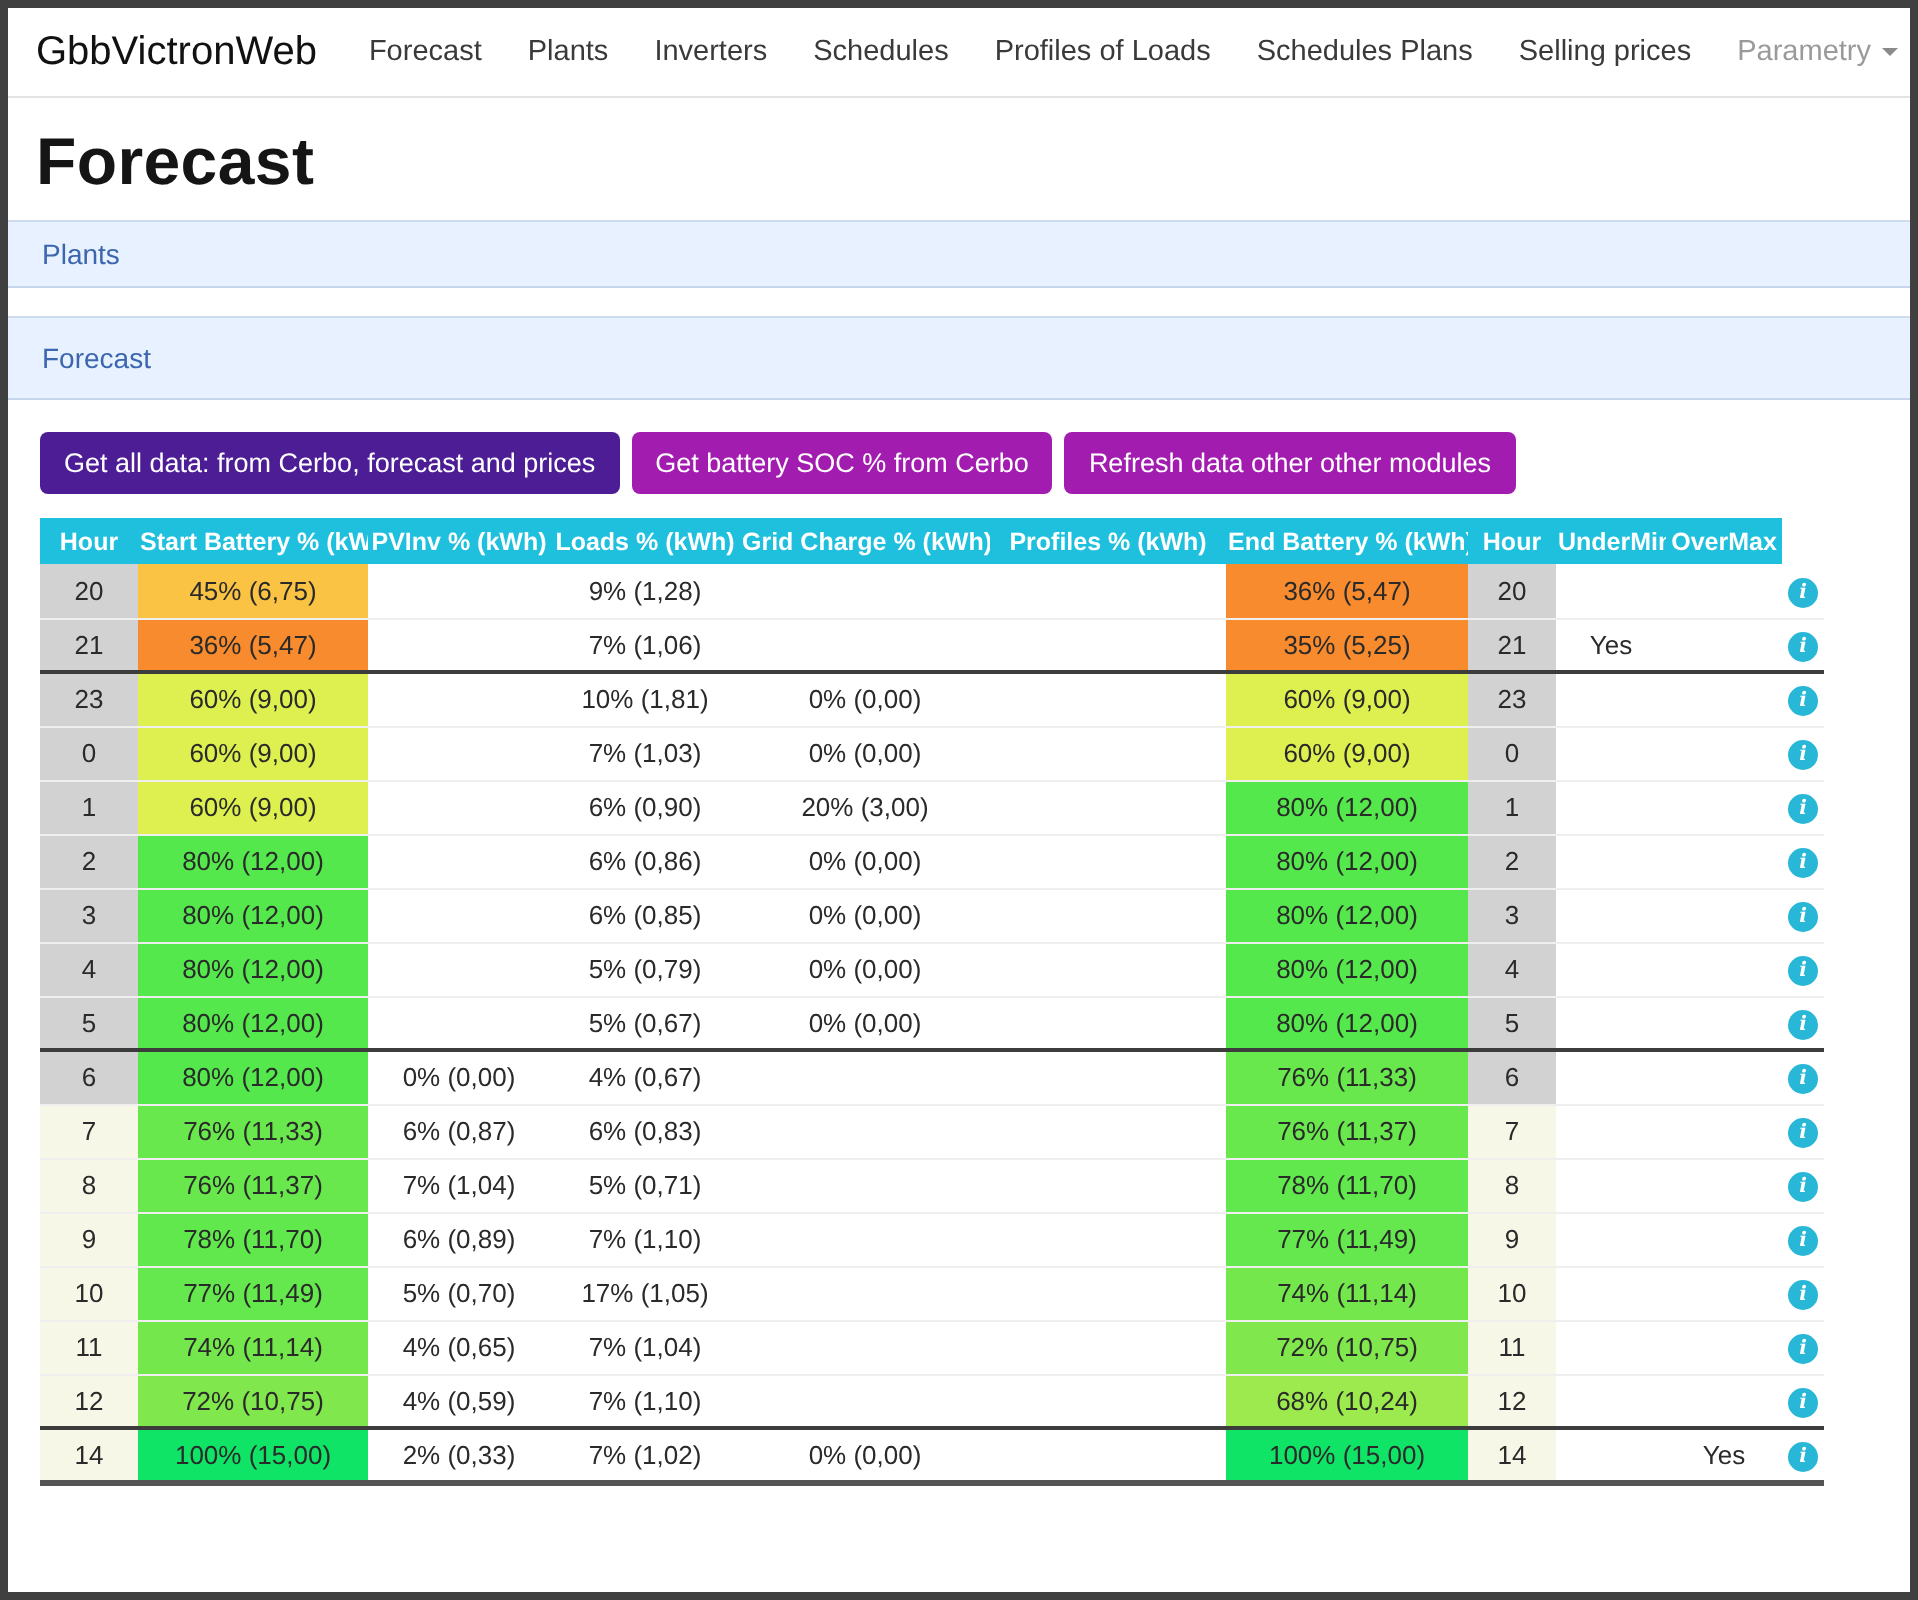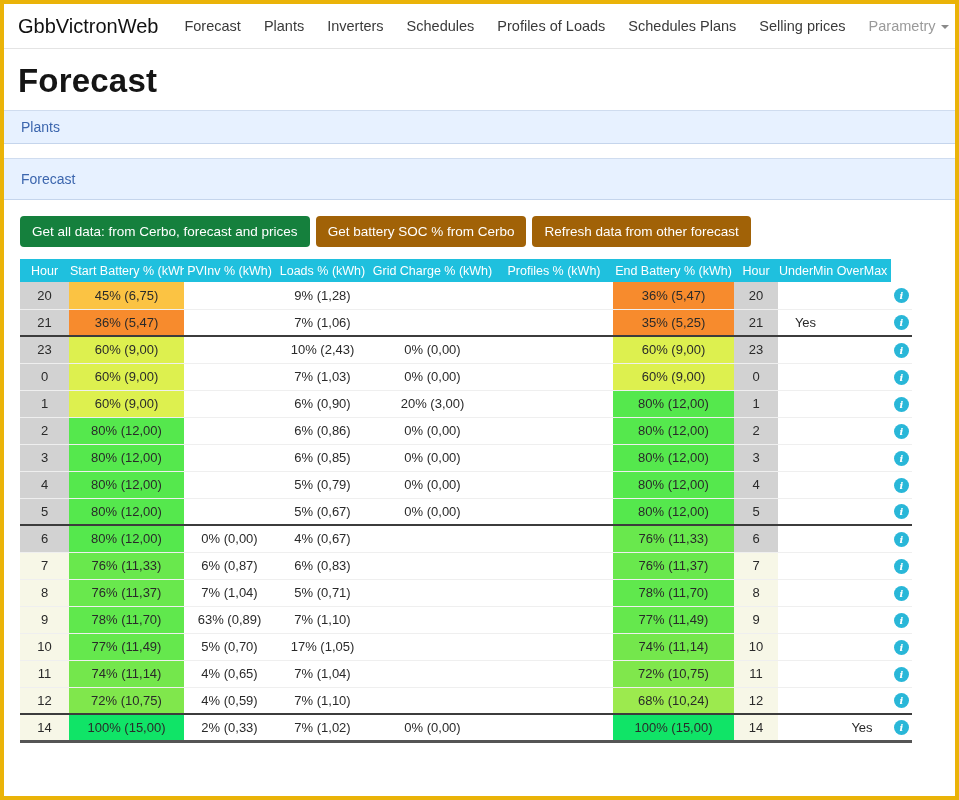--- a/index.html
+++ b/index.html
@@ -1,18 +1,18 @@
 <!DOCTYPE html>
 <html><head>
 <meta charset="utf-8">
 <style>
   * { margin:0; padding:0; box-sizing:border-box; }
   html,body { background:#fff; }
   body { font-family:"Liberation Sans","DejaVu Sans",sans-serif; }
-  .frame { width:959px; height:800px; border:4px solid #eab308; background:#fff; overflow:hidden; }
+  .frame { width:959px; height:800px; border:4px solid #404040; background:#fff; overflow:hidden; }
 
   
   .navbar { height:45px; display:flex; align-items:center; background:#fff; border-bottom:1px solid #e4e4e4; padding:0 14px; }
   .brand { font-size:20px; font-weight:500; color:#111; margin-right:26px; cursor:pointer; }
   .nav-links { display:flex; align-items:center; gap:23px; }
   .nav-link { font-size:14.5px; color:#3a3a3a; cursor:pointer; white-space:nowrap; }
   .nav-link.muted { color:#9a9a9a; }
   .caret { display:inline-block; margin-left:5px; vertical-align:middle; width:0; height:0;
            border-left:4px solid transparent; border-right:4px solid transparent; border-top:4px solid #8a8a8a; }
 
@@ -25,26 +25,26 @@
                   color:#3c66ae; font-size:14px; display:flex; align-items:center; padding:0 17px; cursor:pointer; }
   .panel-filters { height:34px; }
   .panel-forecast { height:42px; margin-top:14px; }
 
   .panel-body { padding:16px 16px 0 16px; background:#fff; }
 
   
   .btn-row { display:flex; gap:6px; margin-bottom:12px; }
   .btn { border:none; border-radius:4px; height:31px; padding:0 12px; font-size:13.5px;
          font-family:"Liberation Sans",sans-serif; color:#fff; cursor:pointer; white-space:nowrap; }
-  .btn-primary { background:#15803d; }
-  .btn-secondary { background:#a16207; }
+  .btn-primary { background:#4c1d95; }
+  .btn-secondary { background:#a21caf; }
 
   
   table { border-collapse:collapse; table-layout:fixed; width:892px; }
-  thead th { background:#1fc0de; color:#fff; font-weight:400; font-size:12.5px; height:23px;
+  thead th { background:#1fc0de; color:#fff; font-weight:700; font-size:12.5px; height:23px;
              padding:0 1px; white-space:nowrap; overflow:hidden; text-align:center; }
   thead th.icon-col-h { background:#fff; }
   tbody td { height:27px; font-size:13px; color:#2a2a2a; text-align:center; white-space:nowrap;
              overflow:hidden; border-bottom:1px solid #efefef; background:#fff; }
   tr.divider td { border-bottom:2px solid #3c3c3c; }
   tr.last td { border-bottom:3px solid #555; }
   td.icon-cell { text-align:center; }
   .info-icon { display:inline-flex; width:15px; height:15px; border-radius:50%; background:#29b7d8;
                color:#fff; align-items:center; justify-content:center;
                font:italic bold 10px "DejaVu Serif",serif; cursor:pointer; }
@@ -79,21 +79,21 @@
 
   <div class="panel-header panel-forecast">
     <span>Forecast</span>
   </div>
 
   <div class="panel-body">
 
     <div class="btn-row">
       <button class="btn btn-primary">Get all data: from Cerbo, forecast and prices</button>
       <button class="btn btn-secondary">Get battery SOC % from Cerbo</button>
-      <button class="btn btn-secondary">Refresh data from other forecast</button>
+      <button class="btn btn-secondary">Refresh data other other modules</button>
     </div>
 
     <table>
       <colgroup>
         <col style="width:49px">
           <col style="width:115px">
           <col style="width:91px">
           <col style="width:95px">
         <col style="width:125px">
           <col style="width:118px">
@@ -142,21 +142,21 @@
             <td style="background: rgb(247, 139, 45);">35% (5,25)</td>
             <td style="background: rgb(210, 210, 210);">21</td>
             <td>Yes</td>
             <td></td>
             <td class="icon-cell"><span class="info-icon">i</span></td>
           </tr>
           <tr>
             <td style="background: rgb(210, 210, 210);">23</td>
             <td style="background: rgb(221, 240, 79);">60% (9,00)</td>
             <td></td>
-            <td>10% (2,43)</td>
+            <td>10% (1,81)</td>
             <td>0% (0,00)</td>
             <td></td>
             <td style="background: rgb(221, 240, 79);">60% (9,00)</td>
             <td style="background: rgb(210, 210, 210);">23</td>
             <td></td>
             <td></td>
             <td class="icon-cell"><span class="info-icon">i</span></td>
           </tr>
           <tr>
             <td style="background: rgb(210, 210, 210);">0</td>
@@ -271,21 +271,21 @@
             <td></td>
             <td style="background: rgb(96, 232, 77);">78% (11,70)</td>
             <td style="background: rgb(247, 247, 231);">8</td>
             <td></td>
             <td></td>
             <td class="icon-cell"><span class="info-icon">i</span></td>
           </tr>
           <tr>
             <td style="background: rgb(247, 247, 231);">9</td>
             <td style="background: rgb(96, 232, 77);">78% (11,70)</td>
-            <td>63% (0,89)</td>
+            <td>6% (0,89)</td>
             <td>7% (1,10)</td>
             <td></td>
             <td></td>
             <td style="background: rgb(101, 232, 77);">77% (11,49)</td>
             <td style="background: rgb(247, 247, 231);">9</td>
             <td></td>
             <td></td>
             <td class="icon-cell"><span class="info-icon">i</span></td>
           </tr>
           <tr>

